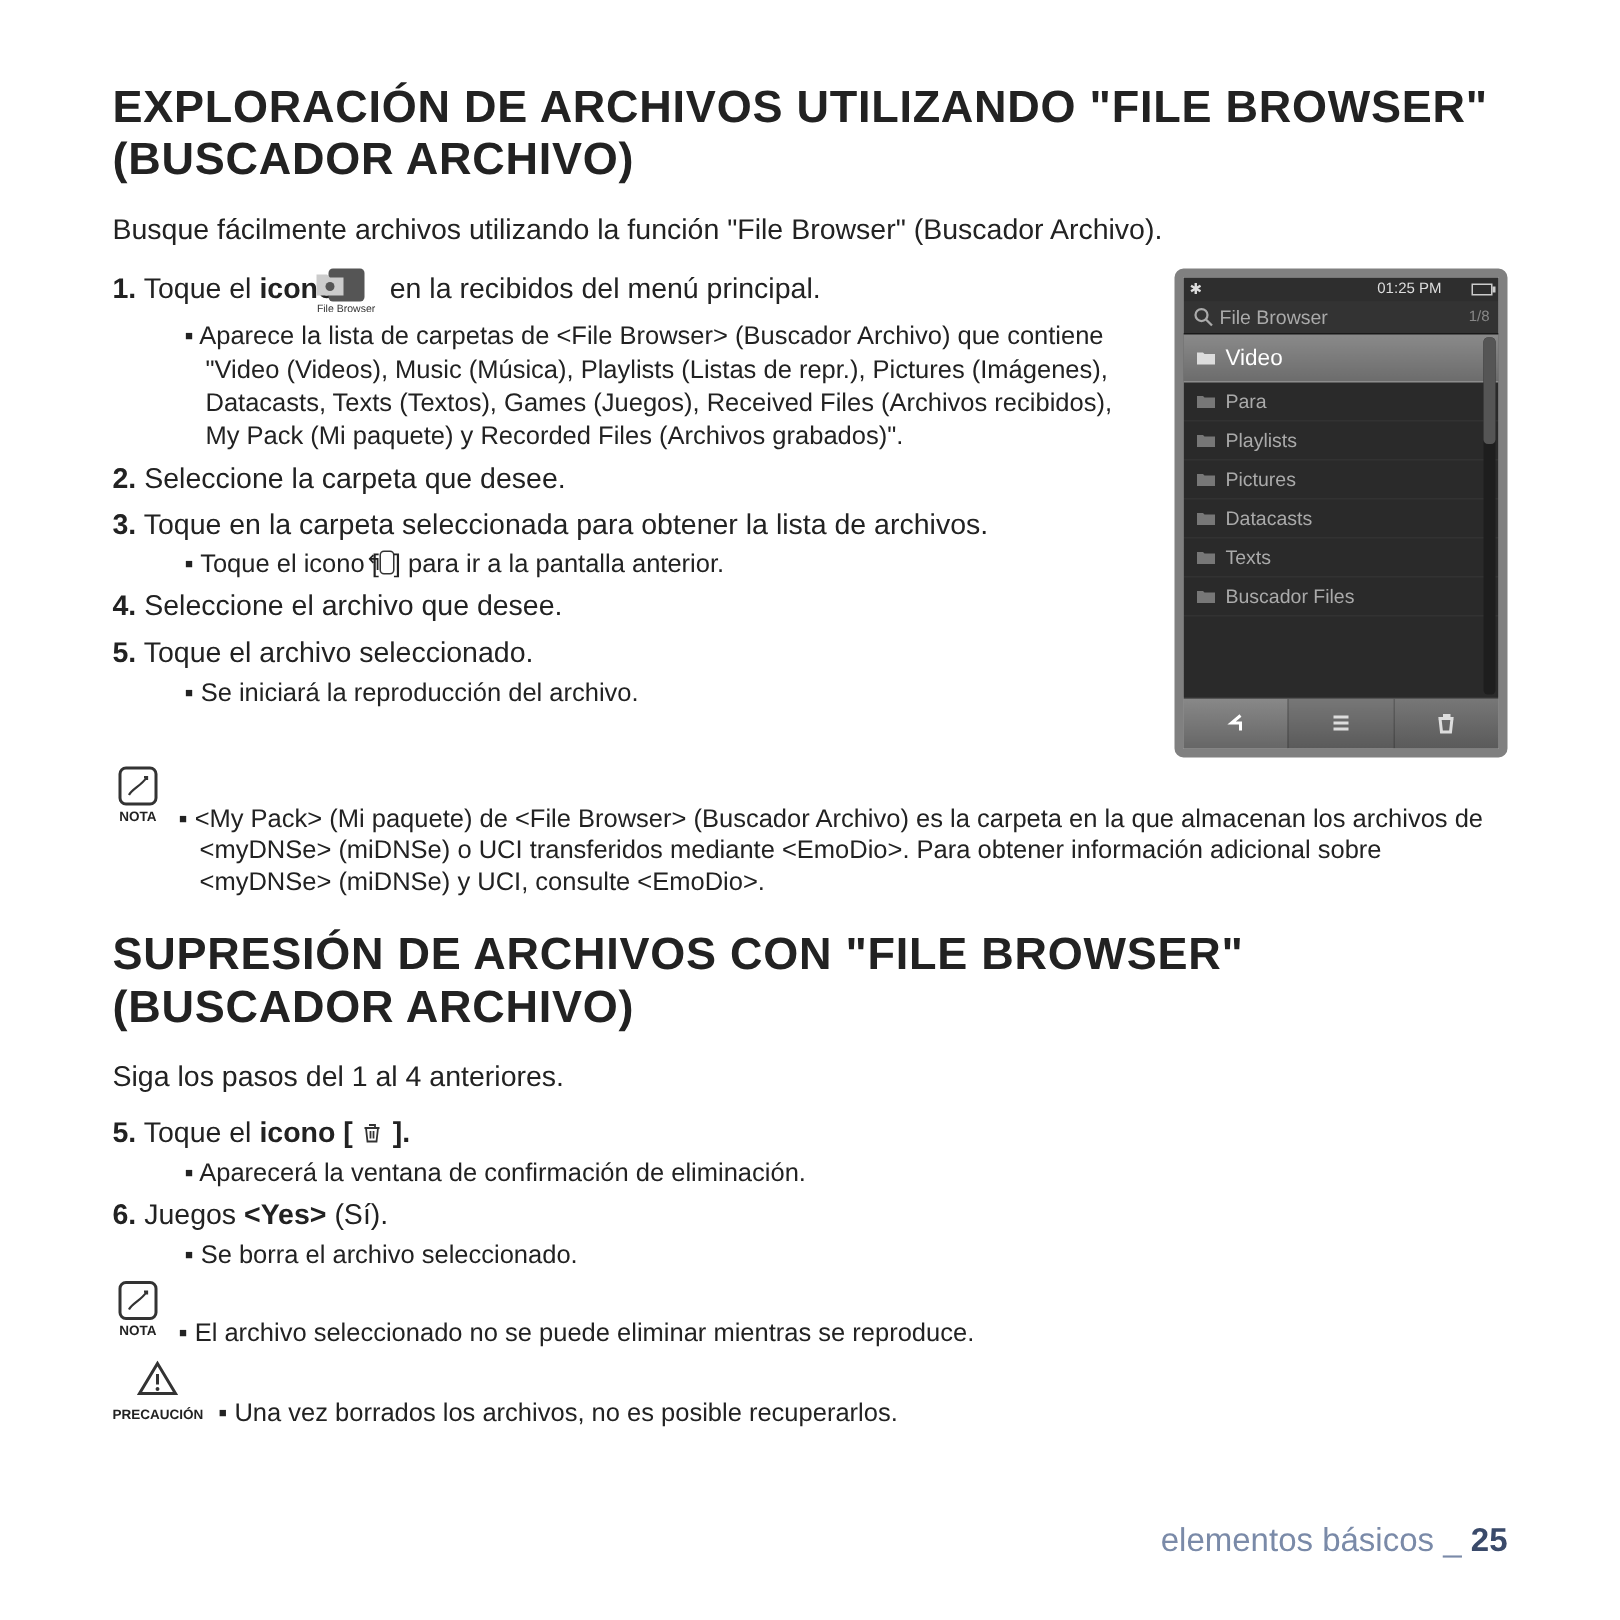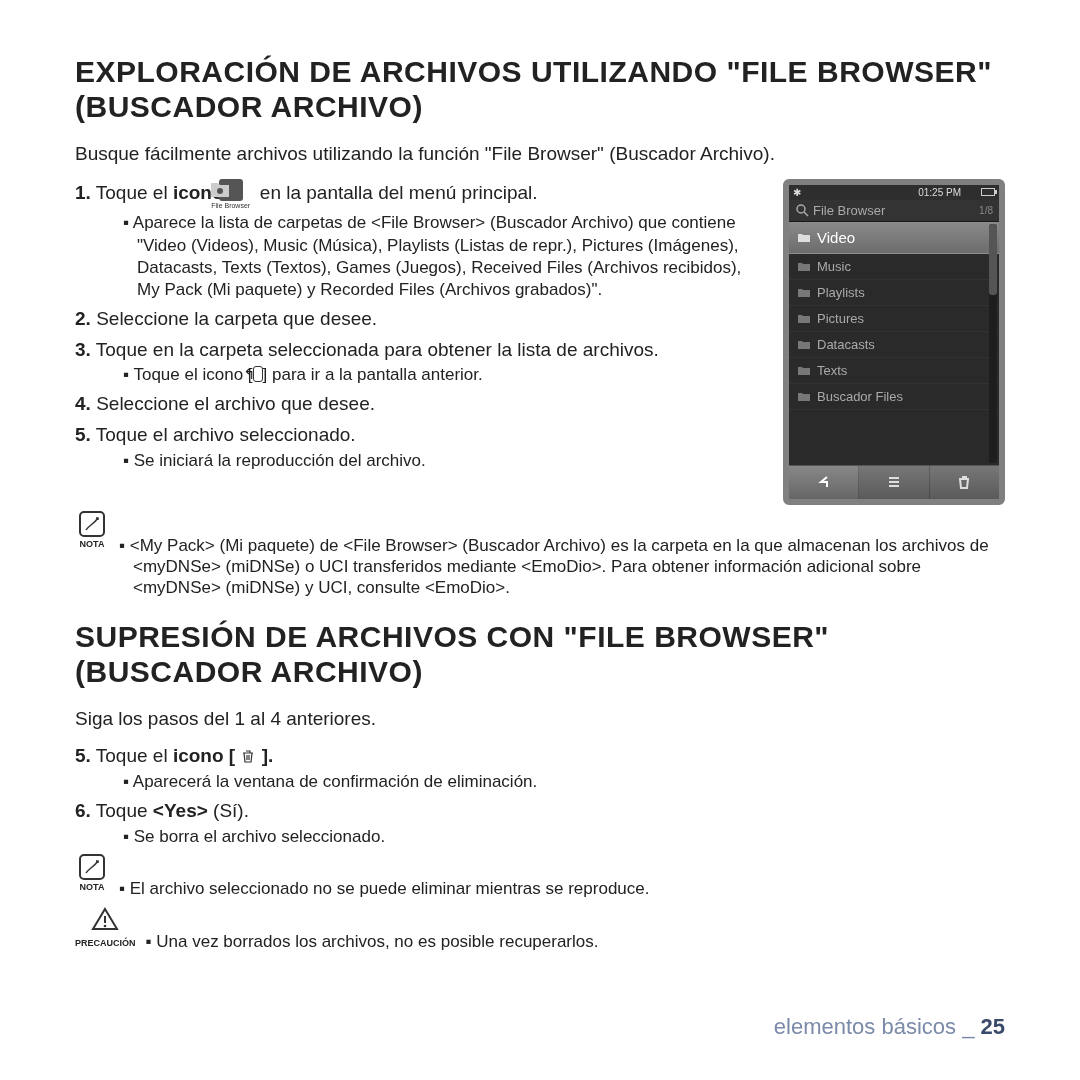--- a/index.html
+++ b/index.html
@@ -195,21 +195,21 @@
         <span>Toque el </span><span class="label">icono</span>
         <span style="display:inline-block; vertical-align:-10px; text-align:center;">
           <span class="inline-icon">
             <svg viewBox="0 0 24 22">
                 <path d="M3 7 L3 4 L10 4 L12 6 L21 6 L21 18 L3 18 Z" fill="#ccc"></path>
                 <circle cx="12" cy="12" r="3" fill="#555"></circle>
               </svg>
           </span>
           <span class="inline-icon-cap">File Browser</span>
         </span>
-        <span> en la pantalla del menú principal.</span>
+        <span> en la recibidos del menú principal.</span>
         <ul class="sub">
             <li>Aparece la lista de carpetas de &lt;File Browser&gt; (Buscador Archivo) que contiene "Video (Videos), Music (Música), Playlists (Listas de repr.), Pictures (Imágenes), Datacasts, Texts (Textos), Games (Juegos), Received Files (Archivos recibidos), My Pack (Mi paquete) y Recorded Files (Archivos grabados)".</li>
           </ul>
       </li>
       <li><span class="num">2.</span> Seleccione la carpeta que desee.</li>
       <li><span class="num">3.</span> Toque en la carpeta seleccionada para obtener la lista de archivos.
         <ul class="sub">
             <li><span>Toque el icono [</span><span class="back-symbol">↰</span><span>] para ir a la pantalla anterior.</span></li>
           </ul>
       </li>
@@ -242,21 +242,21 @@
       <div class="dev-item sel">
           <svg class="folder-icon" viewBox="0 0 14 11">
             <path d="M1 2 L5 2 L6 3 L13 3 L13 10 L1 10 Z" fill="#ddd"></path>
           </svg>
           <span>Video</span>
         </div>
       <div class="dev-item">
           <svg class="folder-icon" viewBox="0 0 14 11">
             <path d="M1 2 L5 2 L6 3 L13 3 L13 10 L1 10 Z" fill="#777"></path>
           </svg>
-          <span>Music</span>
+          <span>Para</span>
         </div>
       <div class="dev-item">
           <svg class="folder-icon" viewBox="0 0 14 11">
             <path d="M1 2 L5 2 L6 3 L13 3 L13 10 L1 10 Z" fill="#777"></path>
           </svg>
           <span>Playlists</span>
         </div>
       <div class="dev-item">
           <svg class="folder-icon" viewBox="0 0 14 11">
             <path d="M1 2 L5 2 L6 3 L13 3 L13 10 L1 10 Z" fill="#777"></path>
@@ -327,21 +327,21 @@
 <ol class="steps">
   <li>
     <span class="num">5.</span><span> Toque el </span><span class="label"><span>icono [ </span><svg class="trash-inline" viewBox="0 0 16 16">
           <path d="M4 5 L12 5 L11 14 L5 14 Z M3 5 L13 5 M6 3 L10 3 L10 5 M7 7 L7 12 M9 7 L9 12" stroke="#333" fill="none" stroke-width="1.2"></path>
         </svg><span> ].</span></span>
     <ul class="sub">
         <li>Aparecerá la ventana de confirmación de eliminación.</li>
       </ul>
   </li>
   <li>
-    <span class="num">6.</span><span> Toque </span><span class="label">&lt;Yes&gt;</span><span> (Sí).</span>
+    <span class="num">6.</span><span> Juegos </span><span class="label">&lt;Yes&gt;</span><span> (Sí).</span>
     <ul class="sub">
         <li>Se borra el archivo seleccionado.</li>
       </ul>
   </li>
 </ol>
 
 <div class="note-block">
   <div class="note-icon-wrap">
     <span class="note-icon">
       <svg viewBox="0 0 16 16">

